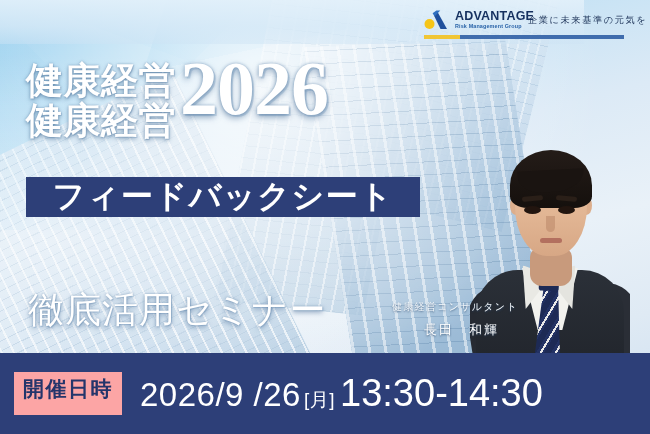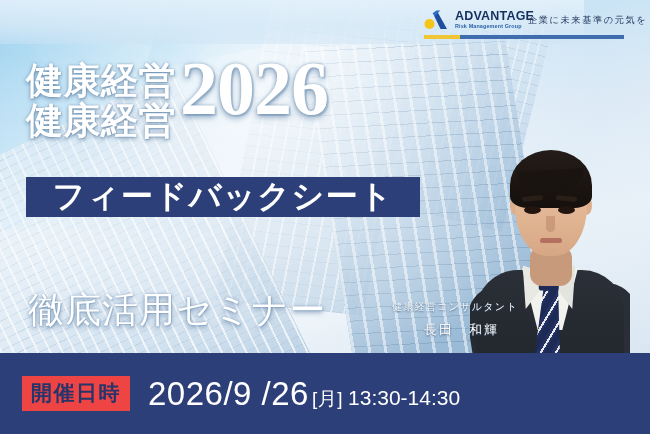--- a/index.html
+++ b/index.html
@@ -391,44 +391,44 @@
   
   .date-bar {
     position: absolute;
     left: 0; top: 353px;
     width: 650px; height: 81px;
     background: #2d3f78;
     display: flex;
     align-items: center;
   }
   .date-label {
-    margin-left: 22px;
-    background: #ef4444;
+    margin-left: 14px;
+    background: #fca5a5;
     color: #24356b;
     font-size: 21px;
     font-weight: bold;
     letter-spacing: 1.5px;
-    padding: 3px 9px 4px;
+    padding: 3px 9px 12px;
     white-space: nowrap;
   }
   .date-value {
     margin-left: 18px;
     color: #ffffff;
     font-size: 33px;
     letter-spacing: .5px;
     white-space: nowrap;
     display: flex;
     align-items: baseline;
   }
   .date-dow {
     font-size: 19px;
     margin: 0 5px 0 3px;
   }
   .date-time {
-    font-size: 21px;
+    font-size: 38px;
     letter-spacing: 0;
   }
 </style>
 </head>
 <body>
 
 <div id="poster">
 
   <div class="bg-sky"></div>
   <div class="bg-tri"></div>

